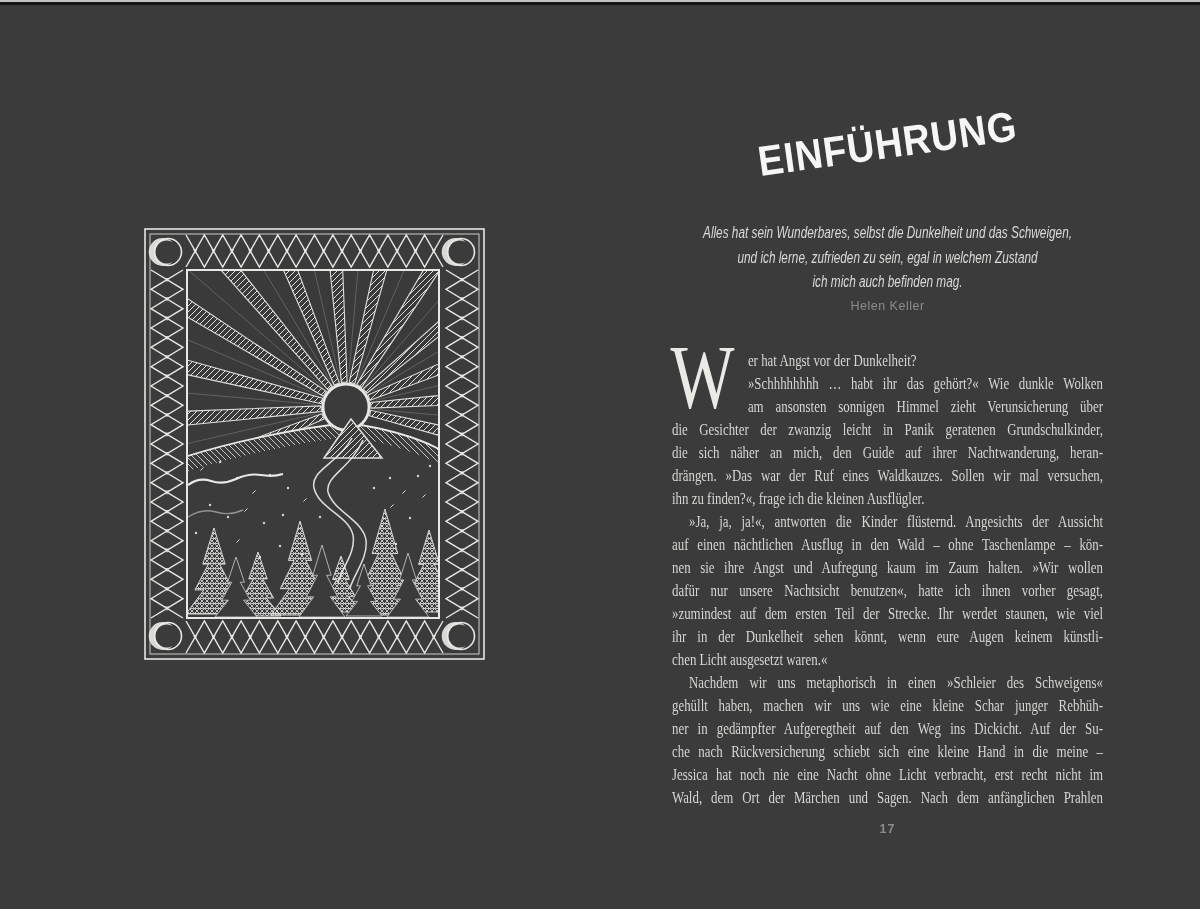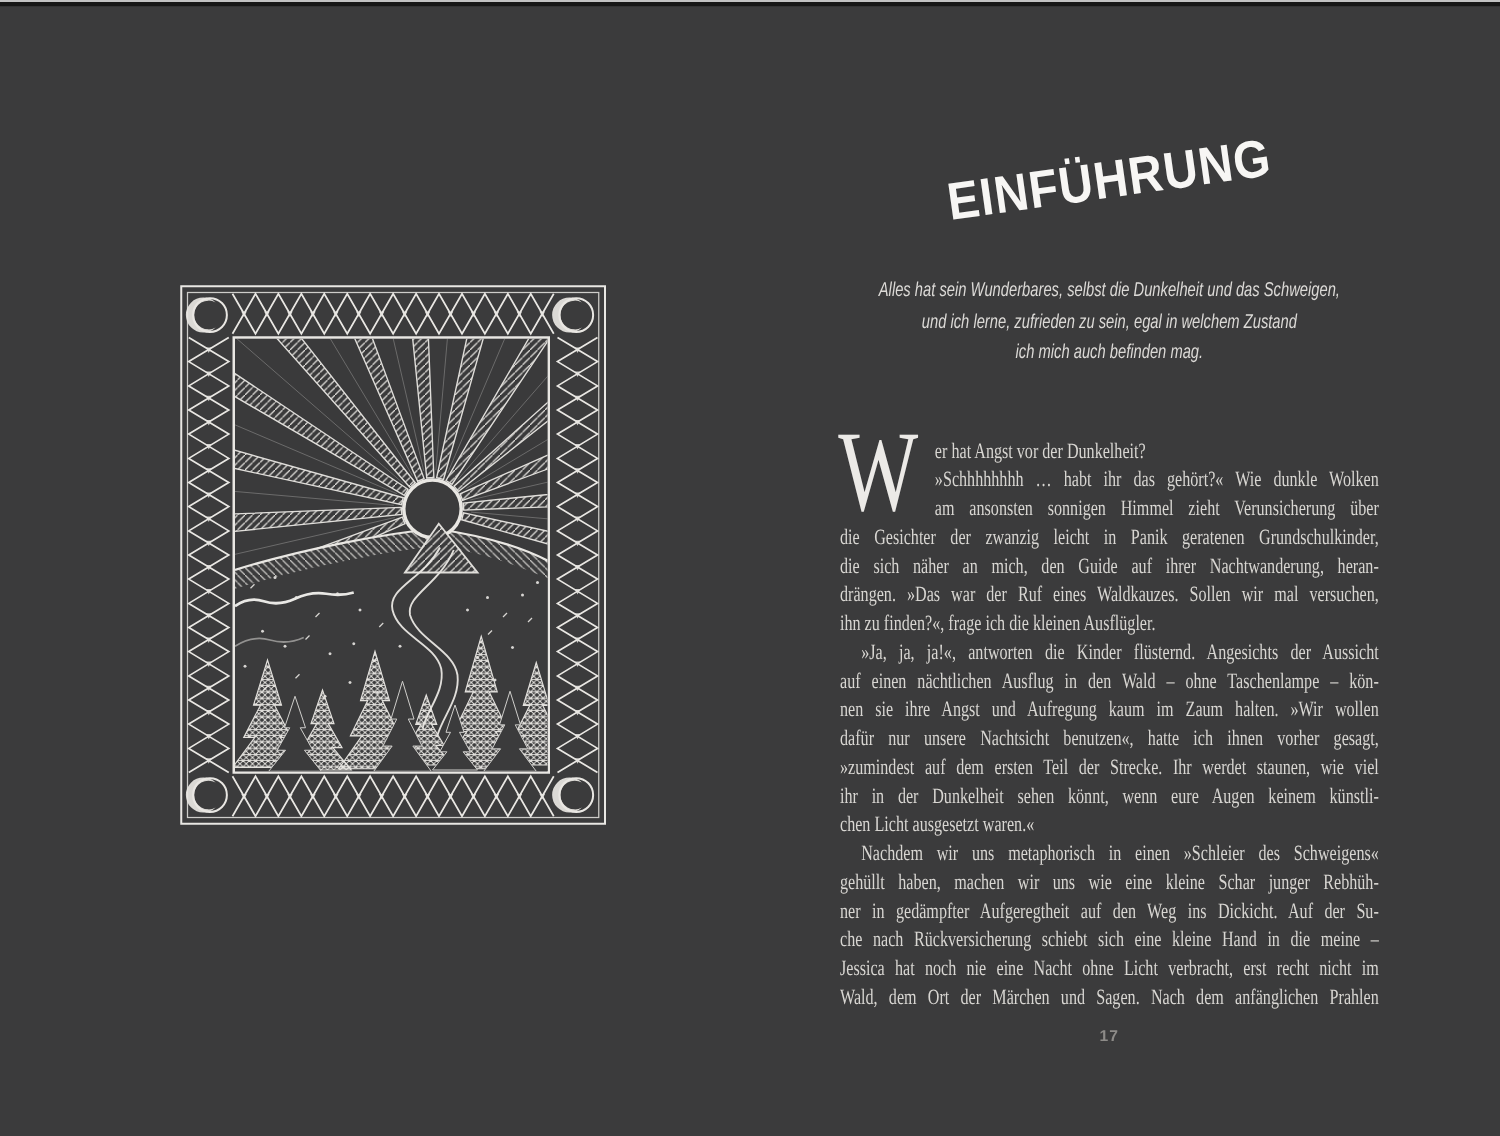--- a/index.html
+++ b/index.html
@@ -226,20 +226,21 @@
   </div>
 
   <div class="right-page">
     <h1 class="title">EINFÜHRUNG</h1>
 
     <div class="epigraph">
       <div class="epi-line">Alles hat sein Wunderbares, selbst die Dunkelheit und das Schweigen,</div>
       <div class="epi-line">und ich lerne, zufrieden zu sein, egal in welchem Zustand</div>
       <div class="epi-line">ich mich auch befinden mag.</div>
     </div>
+    <div class="attribution">Helen Keller</div>
 
     <div class="body">
       <div class="lines">
         <span class="dropcap">W</span>
 
       <div class="line dc">er hat Angst vor der Dunkelheit?</div>
           <div class="line dc j">»Schhhhhhhh … habt ihr das gehört?« Wie dunkle Wolken</div>
           <div class="line dc j">am ansonsten sonnigen Himmel zieht Verunsicherung über</div>
           <div class="line j">die Gesichter der zwanzig leicht in Panik geratenen Grundschulkinder,</div>
           <div class="line j">die sich näher an mich, den Guide auf ihrer Nachtwanderung, heran-</div>

